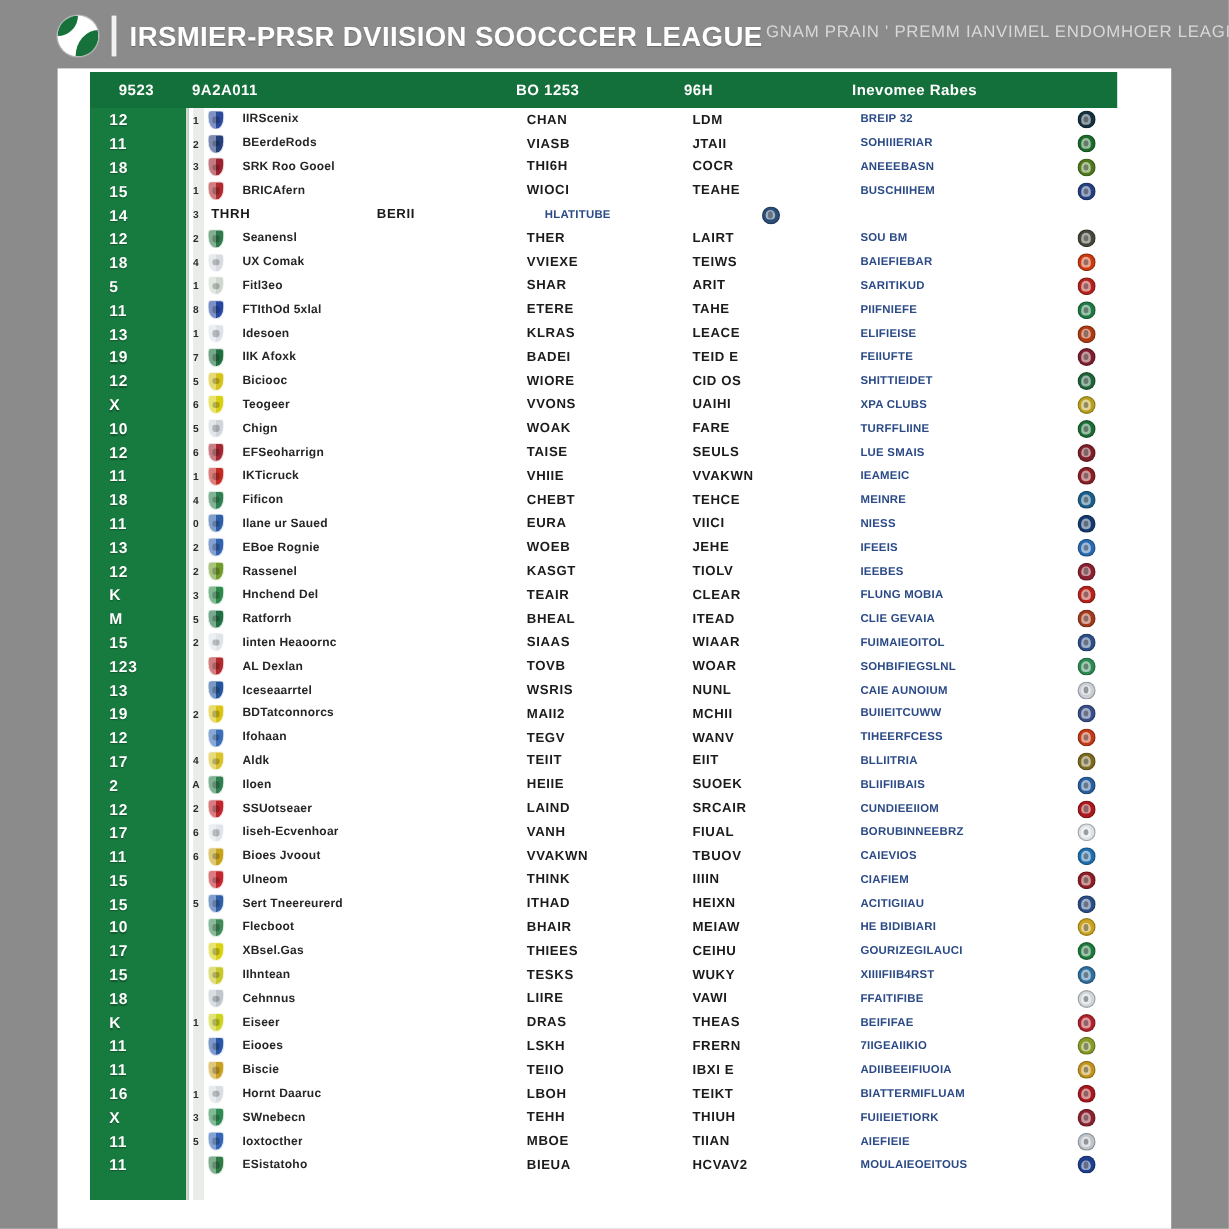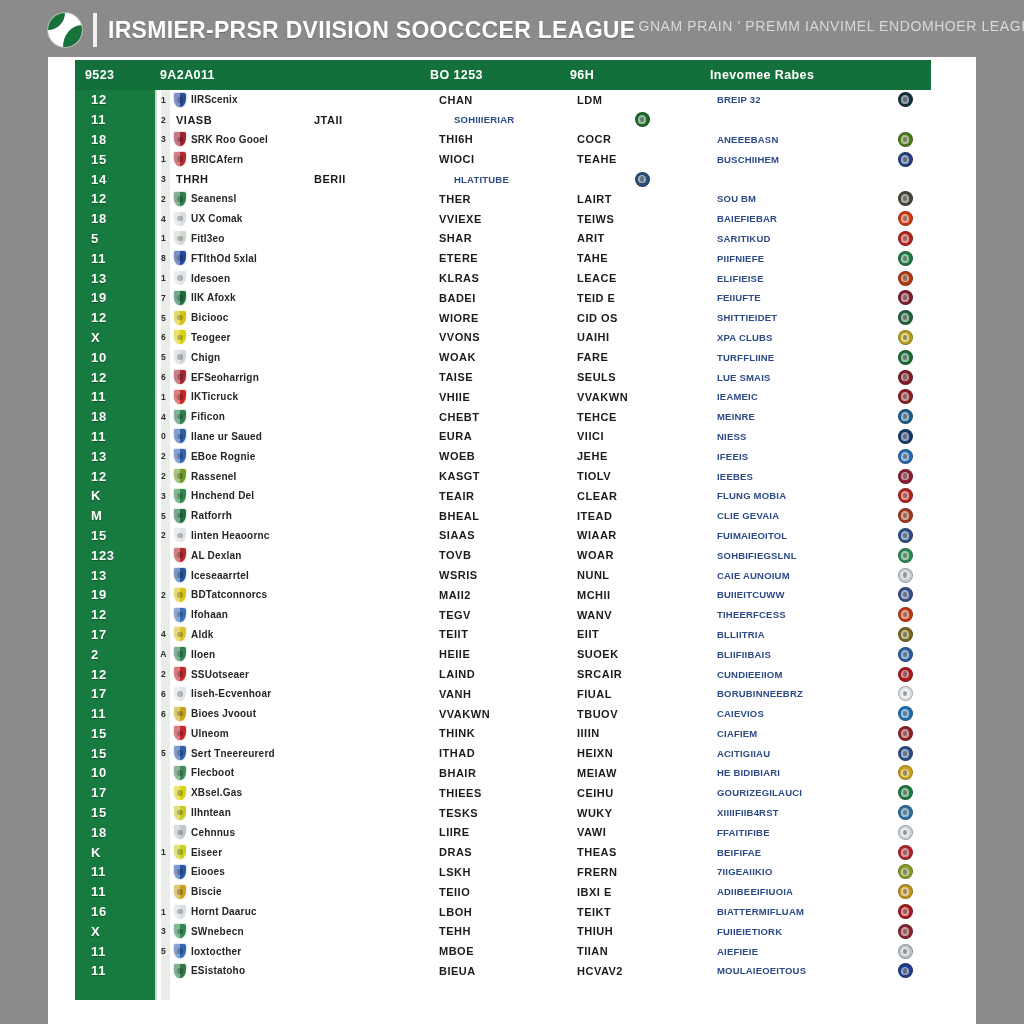--- a/index.html
+++ b/index.html
@@ -101,21 +101,21 @@
     background: #14703a;
     display: flex;
     align-items: center;
     color: #ffffff;
     font-size: 12.5px;
     font-weight: bold;
     letter-spacing: .4px;
   }
 
   .hcell { flex: 0 0 auto; white-space: nowrap; }
-  .h-rank { width: 85px; padding-left: 10px; }
+  .h-rank { width: 85px; padding-left: 24px; }
   .h-team { width: 270px; }
   .h-c3   { width: 140px; }
   .h-c4   { width: 140px; }
   .h-c5   { width: 160px; }
   .h-badge{ width: 61px; }
 
   
   #table-body {
     position: absolute;
     left: 27px;
@@ -180,21 +180,21 @@
     font-weight: bold;
     color: #2c2c2c;
     text-align: center;
     z-index: 2;
   }
 
   .c-team {
     width: 263px;
     display: flex;
     align-items: center;
-    gap: 4px;
+    gap: 15px;
     padding-left: 3px;
     z-index: 2;
   }
 
   .c-3 { width: 140px; padding-left: 6px; font-weight: bold; }
   .c-4 { width: 140px; padding-left: 4px; font-weight: bold; }
   .c-5 {
     width: 166px;
     padding-left: 4px;
     font-size: 9.5px;
@@ -301,20 +301,24 @@
         <div class="cell c-3">CHAN</div>
         <div class="cell c-4">LDM</div>
         <div class="cell c-5">BREIP 32</div>
         <div class="cell c-badge">
           <span class="badge" style="background: rgb(21, 49, 63);"></span>
         </div>
       </div>
       <div class="row">
         <div class="cell c-rank">11</div>
         <div class="cell c-pos">2</div>
+        <div class="cell c-team">
+          <span class="crest" style="background: rgb(37, 63, 122);"></span>
+          <span class="team-name">BEerdeRods</span>
+        </div>
         <div class="cell c-3">VIASB</div>
         <div class="cell c-4">JTAII</div>
         <div class="cell c-5">SOHIIIERIAR</div>
         <div class="cell c-badge">
           <span class="badge" style="background: rgb(28, 107, 42);"></span>
         </div>
       </div>
       <div class="row">
         <div class="cell c-rank">18</div>
         <div class="cell c-pos">3</div>

